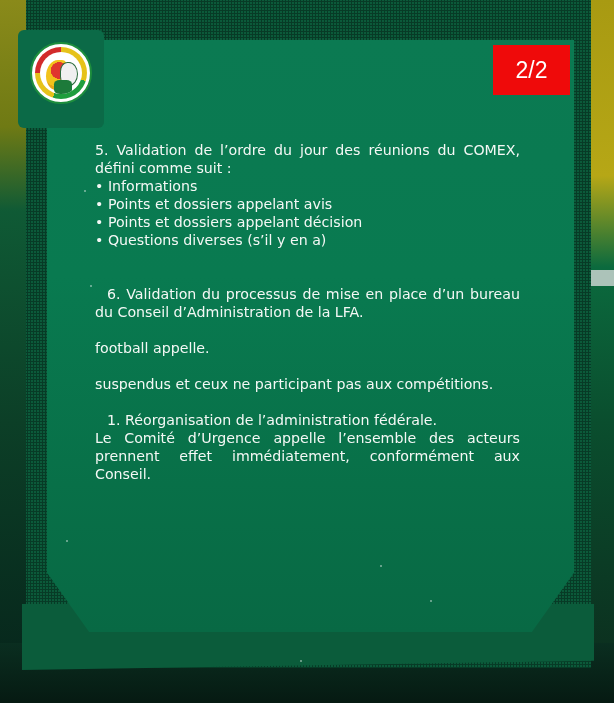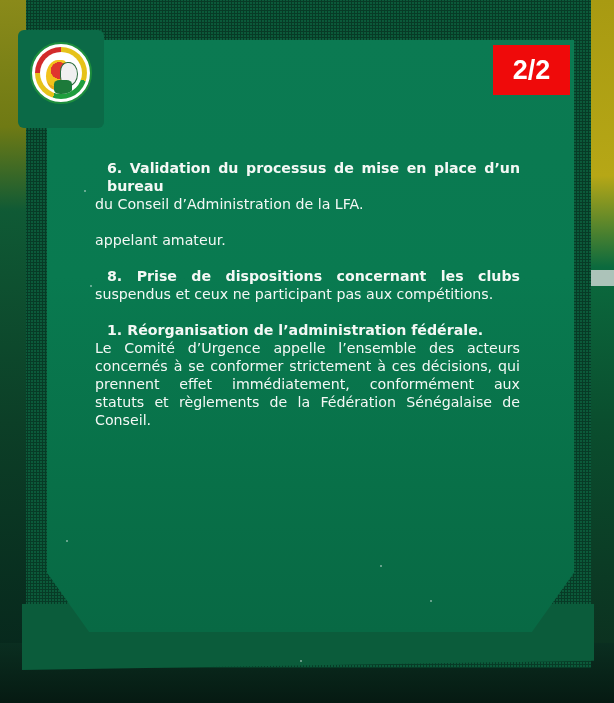--- a/index.html
+++ b/index.html
@@ -68,32 +68,32 @@
     position: absolute; left: 20px; top: 10px; width: 16px; height: 22px;
     background: #f0f0f0; border: 1px solid #2b6b3c; border-radius: 40% 50% 50% 40%;
   }
   .lion-body {
     position: absolute; left: 14px; top: 28px; width: 18px; height: 14px;
     background: #1d7a3a; border-radius: 30%;
   }
   .badge {
     position: absolute; left: 493px; top: 45px; width: 77px; height: 50px;
     background: #ef0a0a;
-    color: #ffffff; font-family: "Liberation Sans", sans-serif; font-weight: 700;
-    font-size: 27px; line-height: 50px; text-align: center;
+    color: #ffffff; font-family: "Liberation Sans", sans-serif; font-weight: 400;
+    font-size: 23px; line-height: 50px; text-align: center;
   }
   .content {
     position: absolute; left: 95px; top: 141px; width: 425px;
     color: #f4f8f5; font-size: 14.2px; line-height: 18px;
     font-family: "DejaVu Sans", sans-serif;
   }
   .content p { margin: 0; }
   .para { margin-bottom: 18px !important; }
   .justify-all { text-align: justify; text-align-last: justify; }
-  .indent { padding-left: 12px; font-weight: bold; }
+  .indent { padding-left: 12px; }
   .bullet::before { content: "• "; }
   .speck { position: absolute; width: 2px; height: 2px; background: rgba(255,255,255,.5); border-radius: 1px; }
 </style>
 </head>
 <body>
 
 <div class="bg-left"></div>
 <div class="bg-right"></div>
 <div class="bg-right-stripe"></div>
 <div class="bg-bottom"></div>
@@ -108,43 +108,48 @@
   <div class="logo-inner">
     <div class="lion-mane"></div>
     <div class="lion-face"></div>
     <div class="lion-body"></div>
   </div>
 </div>
 
 <div class="badge">2/2</div>
 
 <div class="content">
+  <div class="para">
+    <p class="justify-all">5.   Validation de l’ordre du jour des réunions du COMEX,</p>
+    <p>défini comme suit :</p>
+    <p class="bullet">Informations</p>
+    <p class="bullet">Points et dossiers appelant avis</p>
+    <p class="bullet">Points et dossiers appelant décision</p>
+    <p class="bullet">Questions diverses (s’il y en a)</p>
+  </div>
   <p style="height:18px;margin:0"></p>
   <div>
     <p class="justify-all indent">6. Validation du processus de mise en place d’un bureau</p>
     <p>du Conseil d’Administration de la LFA.</p>
   </div>
   <p style="height:18px;margin:0"></p>
   <div>
-    <p>appelant amateur.</p>
+    <p>football appelle.</p>
   </div>
   <p style="height:18px;margin:0"></p>
   <div>
-    <p class="justify-all indent">8. Prise de dispositions concernant les clubs</p>
     <p>suspendus et ceux ne participant pas aux compétitions.</p>
   </div>
   <p style="height:18px;margin:0"></p>
   <div>
     <p class="indent">1.   Réorganisation de l’administration fédérale.</p>
   </div>
   <div>
     <p class="justify-all">Le Comité d’Urgence appelle l’ensemble des acteurs</p>
-    <p class="justify-all">concernés à se conformer strictement à ces décisions, qui</p>
     <p class="justify-all">prennent effet immédiatement, conformément aux</p>
-    <p class="justify-all">statuts et règlements de la Fédération Sénégalaise de</p>
     <p>Conseil.</p>
   </div>
 </div>
 
 <div class="speck" style="left:84px;top:190px"></div>
 <div class="speck" style="left:90px;top:285px"></div>
 <div class="speck" style="left:66px;top:540px"></div>
 <div class="speck" style="left:380px;top:565px"></div>
 <div class="speck" style="left:430px;top:600px"></div>
 <div class="speck" style="left:300px;top:660px"></div>

